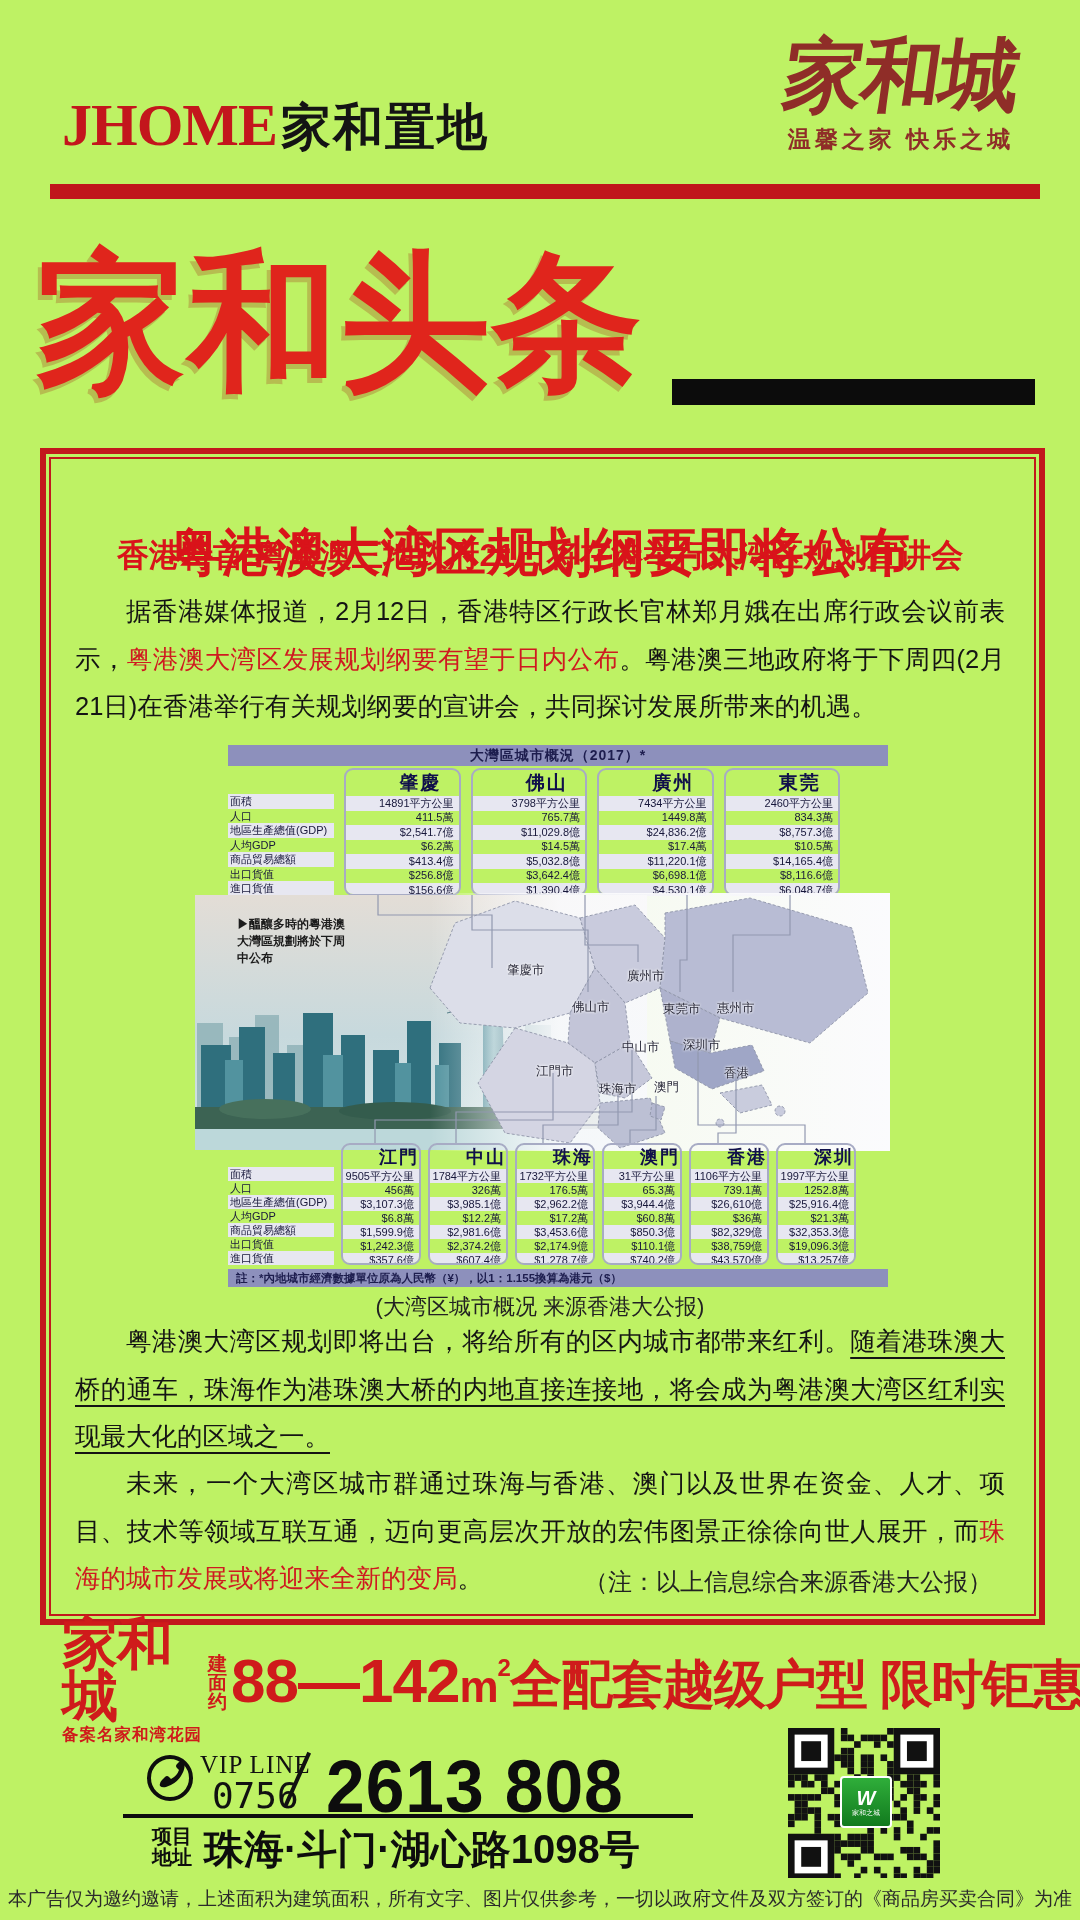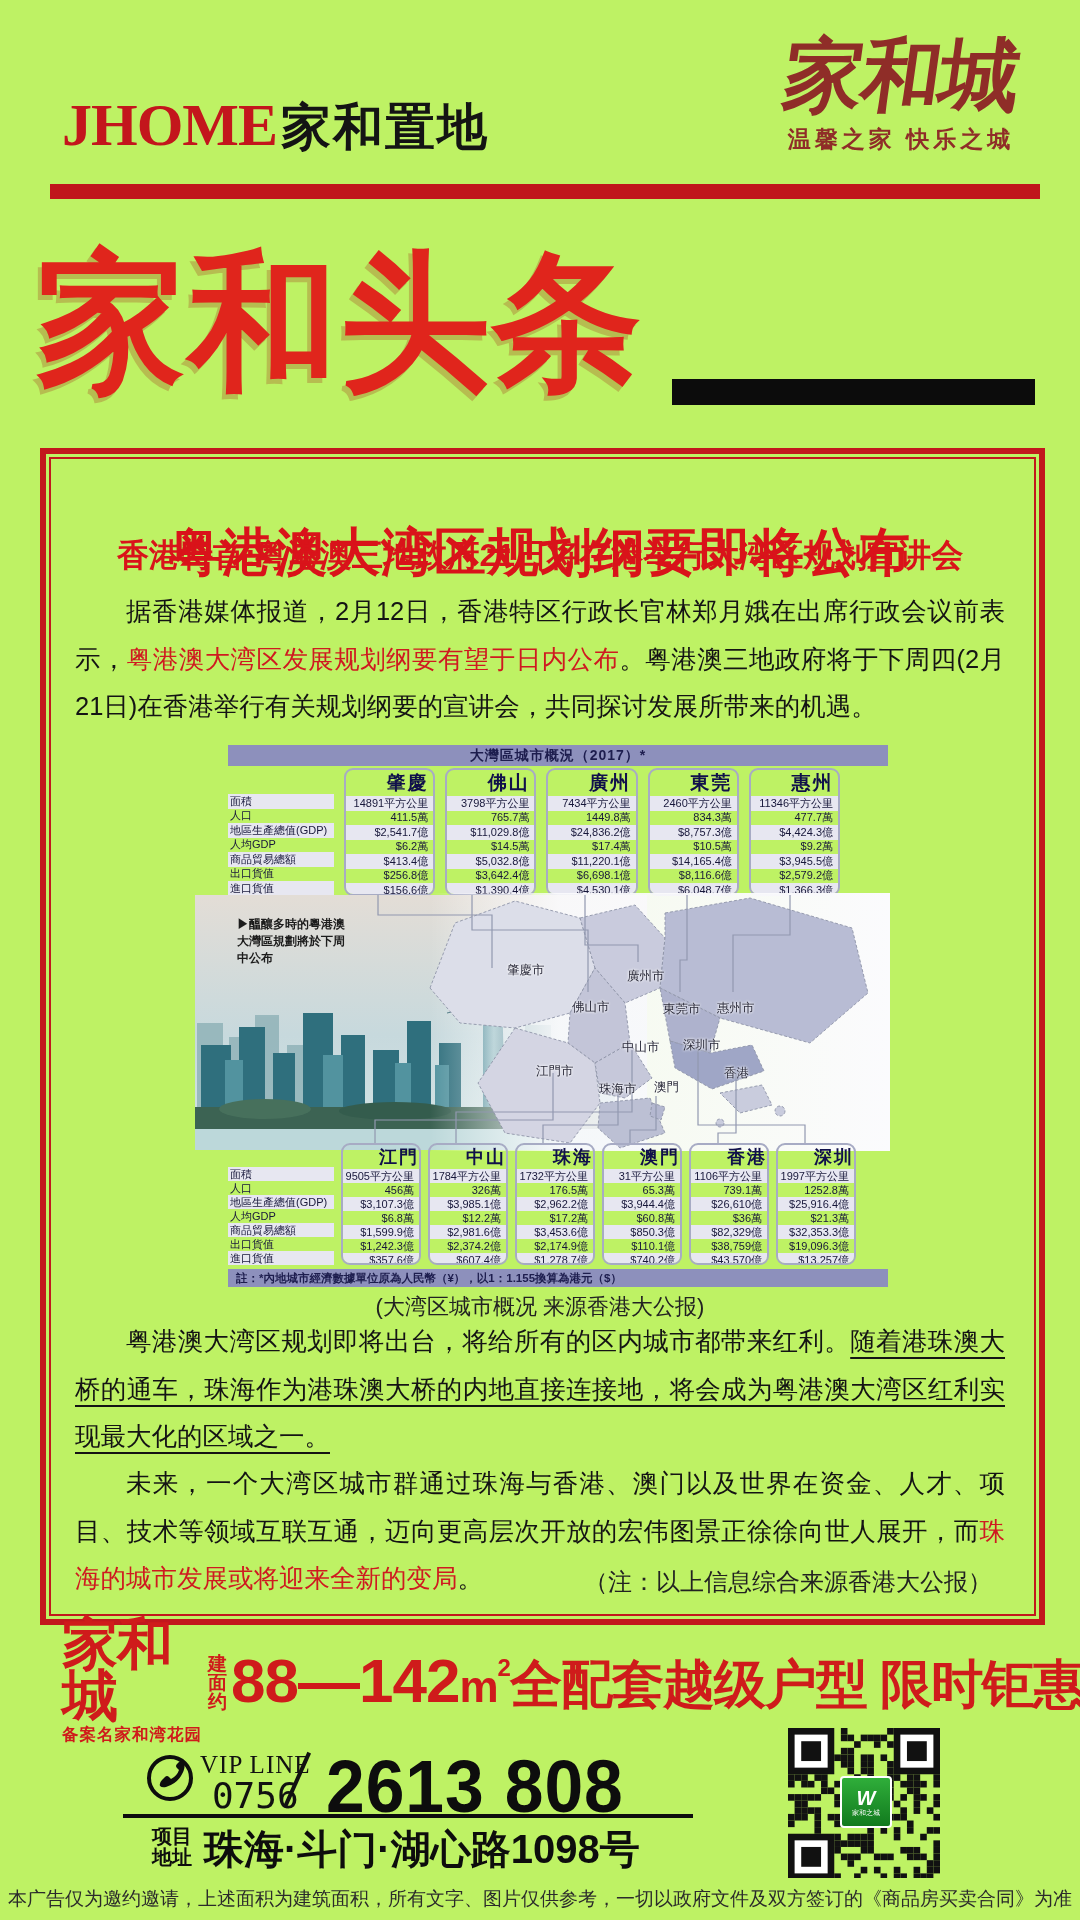--- a/index.html
+++ b/index.html
@@ -38,21 +38,21 @@
   #caption{left:75px;top:1292px;width:930px;text-align:center;font-size:22px;color:#222;}
   #noteRight{right:88px;top:1566px;font-size:24px;color:#222;}
 
   
   #infoTitle{left:228px;top:745px;width:660px;height:21px;background:#8d90bc;color:#1d1d4e;
              display:flex;align-items:center;justify-content:center;font-size:14px;font-weight:700;letter-spacing:1px;}
   .ttable{display:flex;}
   #topTable{left:228px;top:768px;width:612px;height:128px;gap:10px;}
   #bottomTable{left:228px;top:1143px;width:628px;height:122px;gap:7px;}
   .tcol{display:flex;flex-direction:column;}
-  .tlabels{flex:0 0 106px;}
+  .tlabels{flex:0 0 106px;justify-content:center;}
   .tcity{flex:1 1 0;border:2px solid #a7abc4;border-radius:9px;overflow:hidden;background:transparent;}
   .thead{display:flex;align-items:center;justify-content:center;font-family:"Liberation Serif", serif;
          font-weight:700;color:#10104a;letter-spacing:2px;margin-left:36px;}
   #topTable .thead{height:26px;font-size:19px;}
   #bottomTable .thead{height:24px;font-size:18px;}
   .trow{display:flex;align-items:center;white-space:nowrap;color:#17173a;}
   #topTable .trow{height:14.5px;font-size:11px;}
   #bottomTable .trow{height:14px;font-size:11px;}
   .tlabel{justify-content:flex-start;padding-left:2px;font-weight:500;}
   .tval{justify-content:flex-end;padding-right:5px;}
@@ -164,30 +164,20 @@
       </div>
       <div class="tcol tcity">
         <div class="thead">東莞</div>
         <div class="trow tval stripe">2460平方公里</div>
         <div class="trow tval">834.3萬</div>
         <div class="trow tval stripe">$8,757.3億</div>
         <div class="trow tval">$10.5萬</div>
         <div class="trow tval stripe">$14,165.4億</div>
         <div class="trow tval">$8,116.6億</div>
         <div class="trow tval stripe">$6,048.7億</div>
-      </div>
-      <div class="tcol tcity">
-        <div class="thead">惠州</div>
-        <div class="trow tval stripe">11346平方公里</div>
-        <div class="trow tval">477.7萬</div>
-        <div class="trow tval stripe">$4,424.3億</div>
-        <div class="trow tval">$9.2萬</div>
-        <div class="trow tval stripe">$3,945.5億</div>
-        <div class="trow tval">$2,579.2億</div>
-        <div class="trow tval stripe">$1,366.3億</div>
       </div>
     </div>
 
   <div class="abs" id="photo">
     <svg width="452" height="255" viewBox="0 0 452 255">
       <defs>
         <linearGradient id="sky" x1="0" y1="0" x2="0" y2="1">
           <stop offset="0" stop-color="#e3ddd6"></stop>
             <stop offset="0.55" stop-color="#c7d9dd"></stop>
             <stop offset="1" stop-color="#d3e4e5"></stop>

